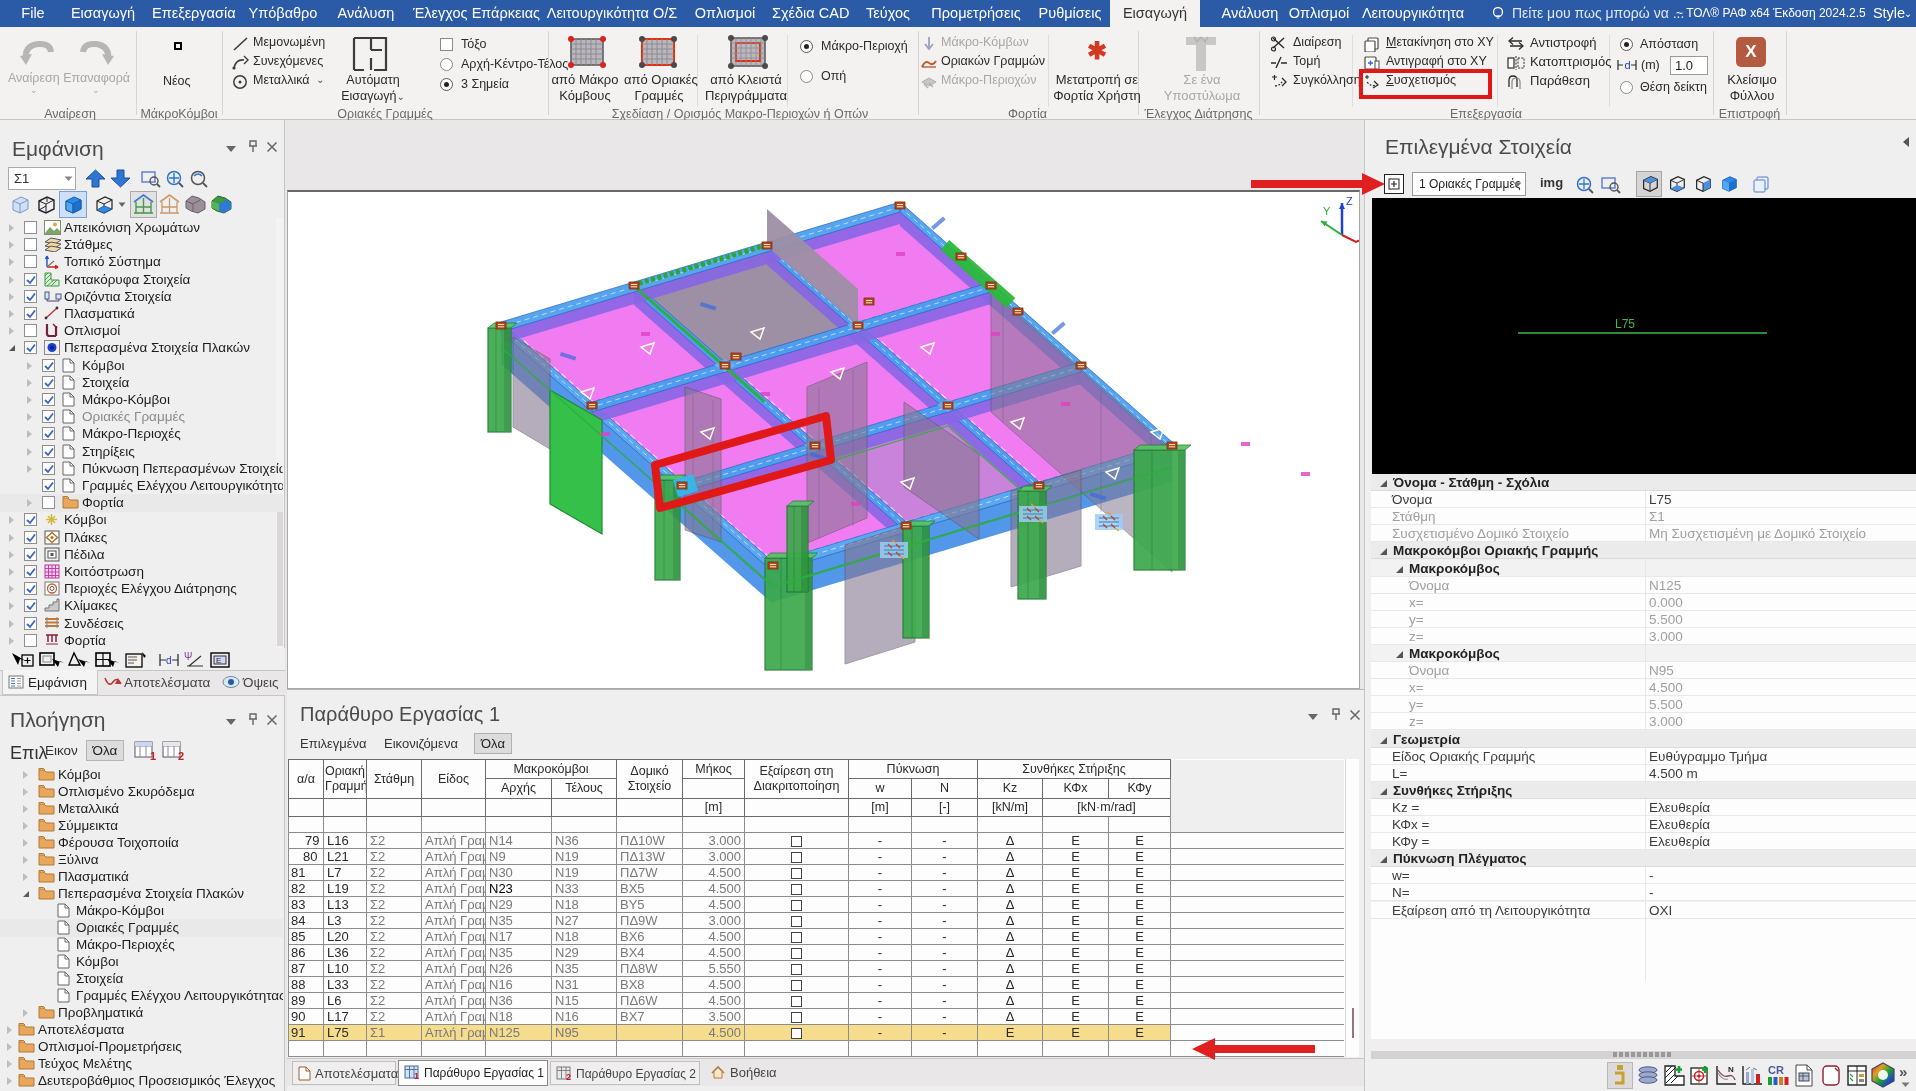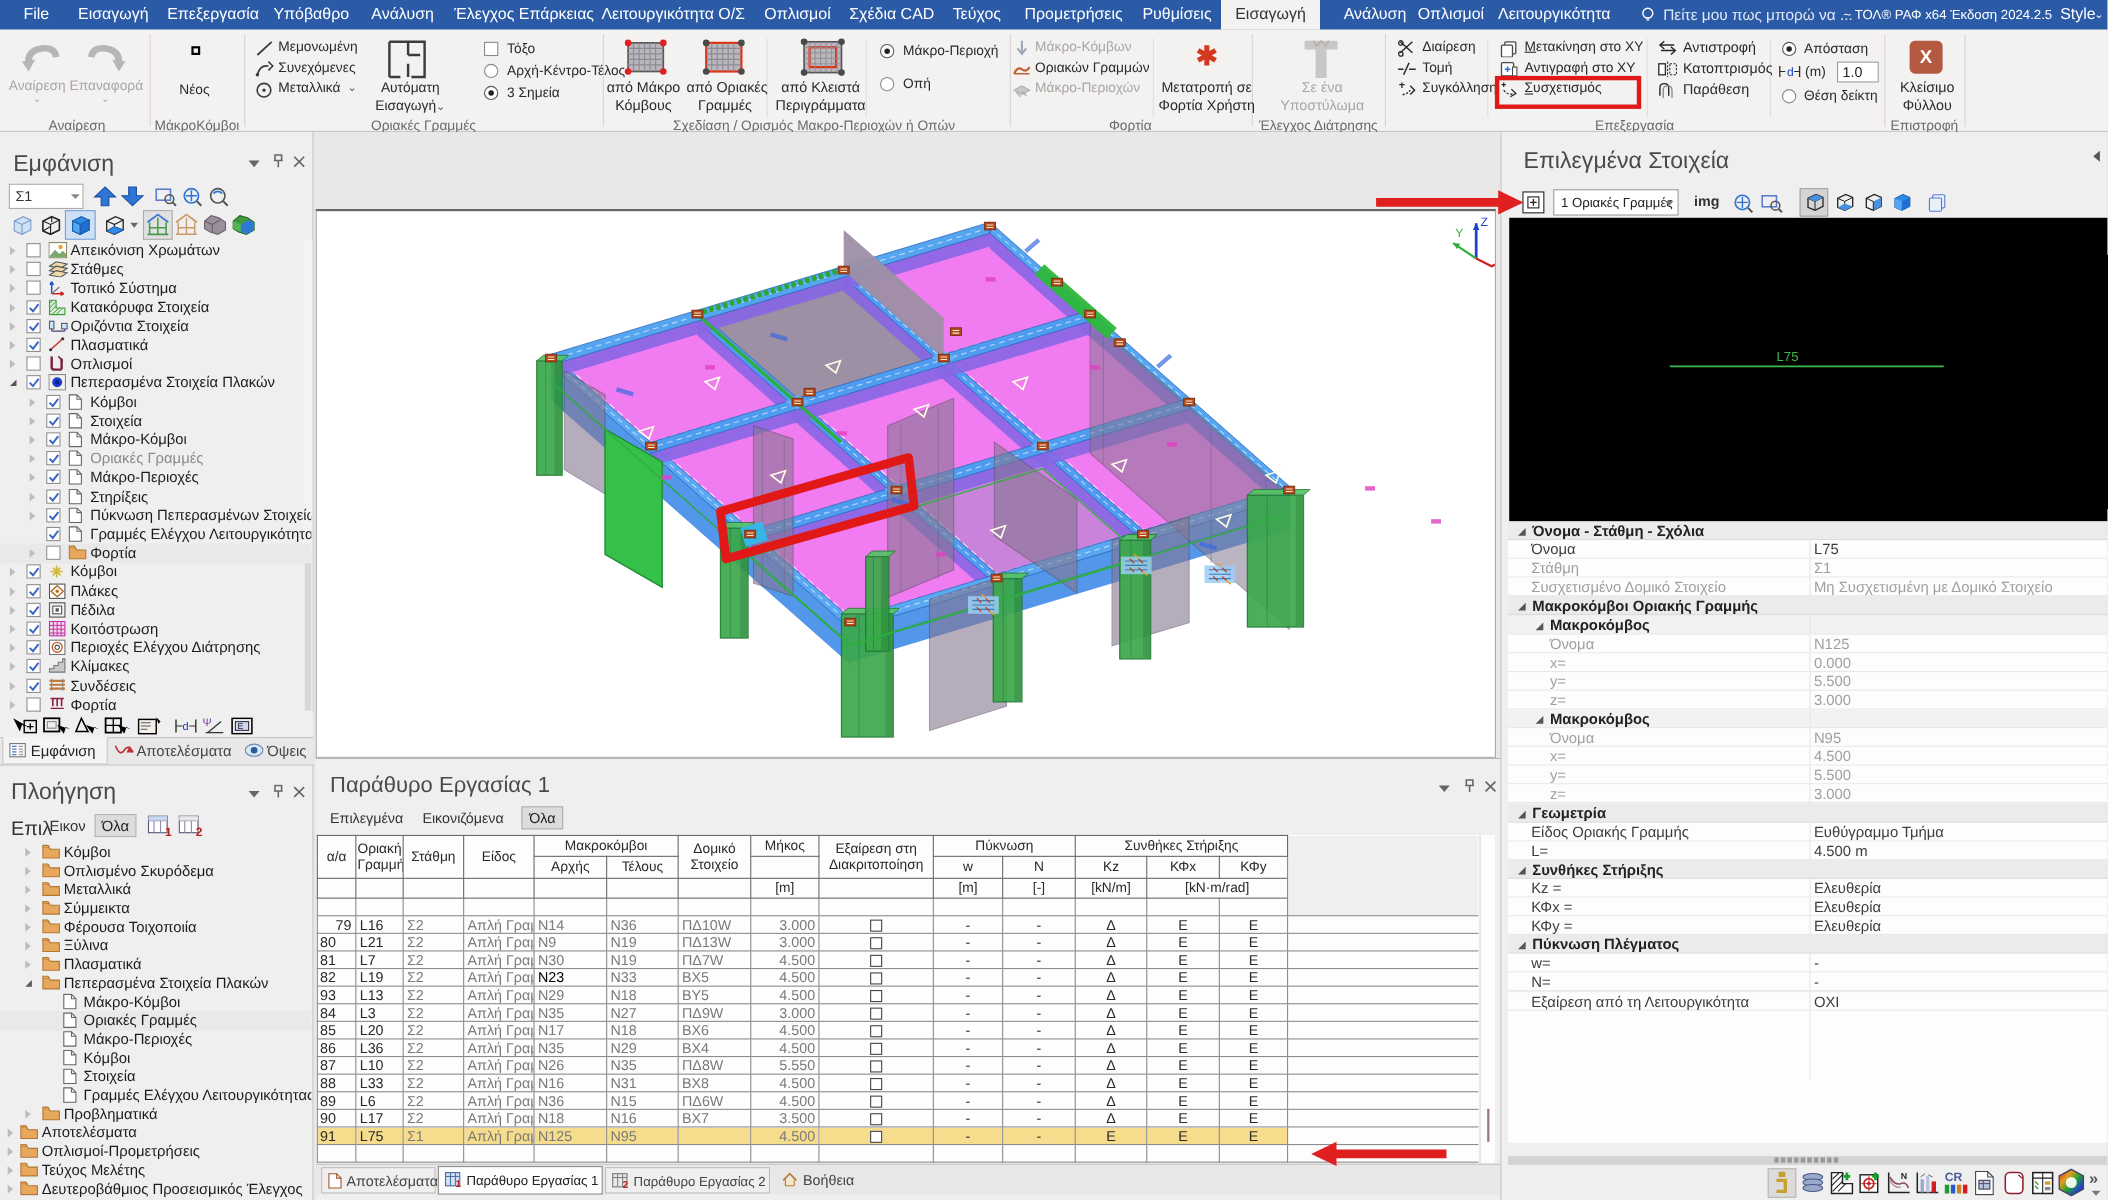--- a/index.html
+++ b/index.html
@@ -1218,21 +1218,21 @@
               <td style="text-align:right;color:#7a7a7a;">3.000</td>
 <td style="text-align:center;"><span class="cbx"></span></td>
 <td class="ctr">-</td>
               <td class="ctr">-</td>
               <td class="ctr">Δ</td>
               <td class="ctr">Ε</td>
               <td class="ctr">Ε</td>
               <td class="fill"></td>
             </tr>
 <tr>
-<td style="padding-left:2px;">80</td>
+<td style="padding-left:14px;">80</td>
               <td>L21</td>
               <td style="color:#7a7a7a;">Σ2</td>
               <td style="color:#7a7a7a;">Απλή Γραμ</td>
               <td style="color:#7a7a7a;">N9</td>
               <td style="color:#7a7a7a;">N19</td>
               <td style="color:#7a7a7a;">ΠΔ13W</td>
               <td style="text-align:right;color:#7a7a7a;">3.000</td>
 <td style="text-align:center;"><span class="cbx"></span></td>
 <td class="ctr">-</td>
               <td class="ctr">-</td>
@@ -1269,21 +1269,21 @@
               <td style="text-align:right;color:#7a7a7a;">4.500</td>
 <td style="text-align:center;"><span class="cbx"></span></td>
 <td class="ctr">-</td>
               <td class="ctr">-</td>
               <td class="ctr">Δ</td>
               <td class="ctr">Ε</td>
               <td class="ctr">Ε</td>
               <td class="fill"></td>
             </tr>
 <tr>
-<td style="padding-left:2px;">93</td>
+<td style="padding-left:2px;">83</td>
               <td>L13</td>
               <td style="color:#7a7a7a;">Σ2</td>
               <td style="color:#7a7a7a;">Απλή Γραμ</td>
               <td style="color:#7a7a7a;">N29</td>
               <td style="color:#7a7a7a;">N18</td>
               <td style="color:#7a7a7a;">BY5</td>
               <td style="text-align:right;color:#7a7a7a;">4.500</td>
 <td style="text-align:center;"><span class="cbx"></span></td>
 <td class="ctr">-</td>
               <td class="ctr">-</td>

